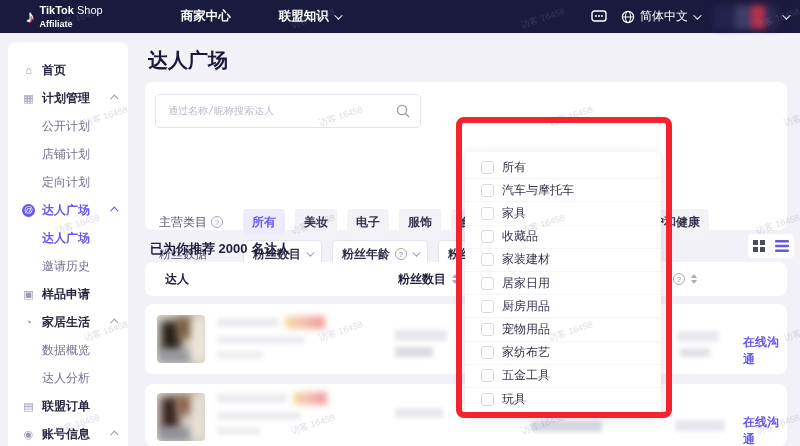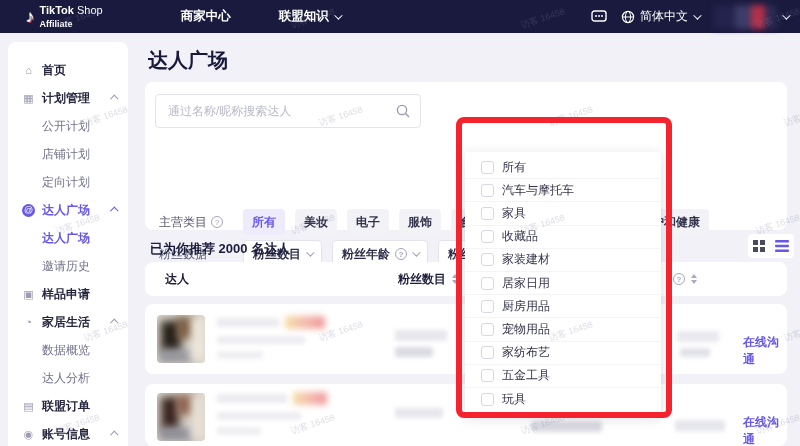--- a/index.html
+++ b/index.html
@@ -32,21 +32,21 @@
   .side-item.child .slabel { font-weight:400; color:#72728C; }
   .side-item .spacer { flex:1; }
   .side-item.active .slabel, .side-item.active .sicon { color:#6758E8; }
   .side-item.active .sicon.badge { background:#6758E8; color:#fff; border-radius:50%; width:13px; height:13px; line-height:13px; font-size:9px; }
 
   
   .page-title { position:absolute; left:148px; top:47px; font-size:20px; font-weight:800; color:#18183C; }
   .card { position:absolute; background:#fff; border-radius:8px; }
   .filter-card { left:145px; top:82px; width:642px; height:148px; }
   .search-box { position:absolute; left:10px; top:12px; width:266px; height:34px; border:1px solid #E3E3ED; border-radius:4px; display:flex; align-items:center; }
-  .search-box input { border:none; outline:none; flex:1; font-size:12px; padding:0 8px 0 12px; color:#000000; font-family:Liberation Sans, sans-serif; background:transparent; }
+  .search-box input { border:none; outline:none; flex:1; font-size:10px; padding:0 8px 0 12px; color:#000000; font-family:Liberation Mono, monospace; background:transparent; }
   .search-box input::placeholder { color:#B9B9C8; }
   .search-box svg { margin-right:10px; }
   .frow { position:absolute; left:14px; display:flex; align-items:center; }
   .flabel { width:64px; color:#55556D; font-size:12px; display:flex; align-items:center; gap:4px; flex:none; }
   .info { width:12px; height:12px; border:1px solid #A6A6BC; border-radius:50%; color:#A6A6BC; font-size:8px; line-height:11px; text-align:center; display:inline-block; flex:none; }
   .chips { display:flex; gap:10px; margin-left:20px; }
   .chip { height:26px; padding:0 9px; border-radius:4px; background:#F2F2F7; color:#33334D; font-weight:700; font-size:12px; display:flex; align-items:center; white-space:nowrap; cursor:pointer; }
   .chip.sel { background:#EEEBFD; color:#6758E8; }
   .chip.hl { background:#EEEBFD; color:#6758E8; }
   .dd-btn { height:28px; border:1px solid #E3E3ED; border-radius:4px; background:#fff; padding:0 9px; display:flex; align-items:center; gap:5px; font-weight:700; font-size:12px; color:#2E2E4A; margin-right:10px; cursor:pointer; white-space:nowrap; }

